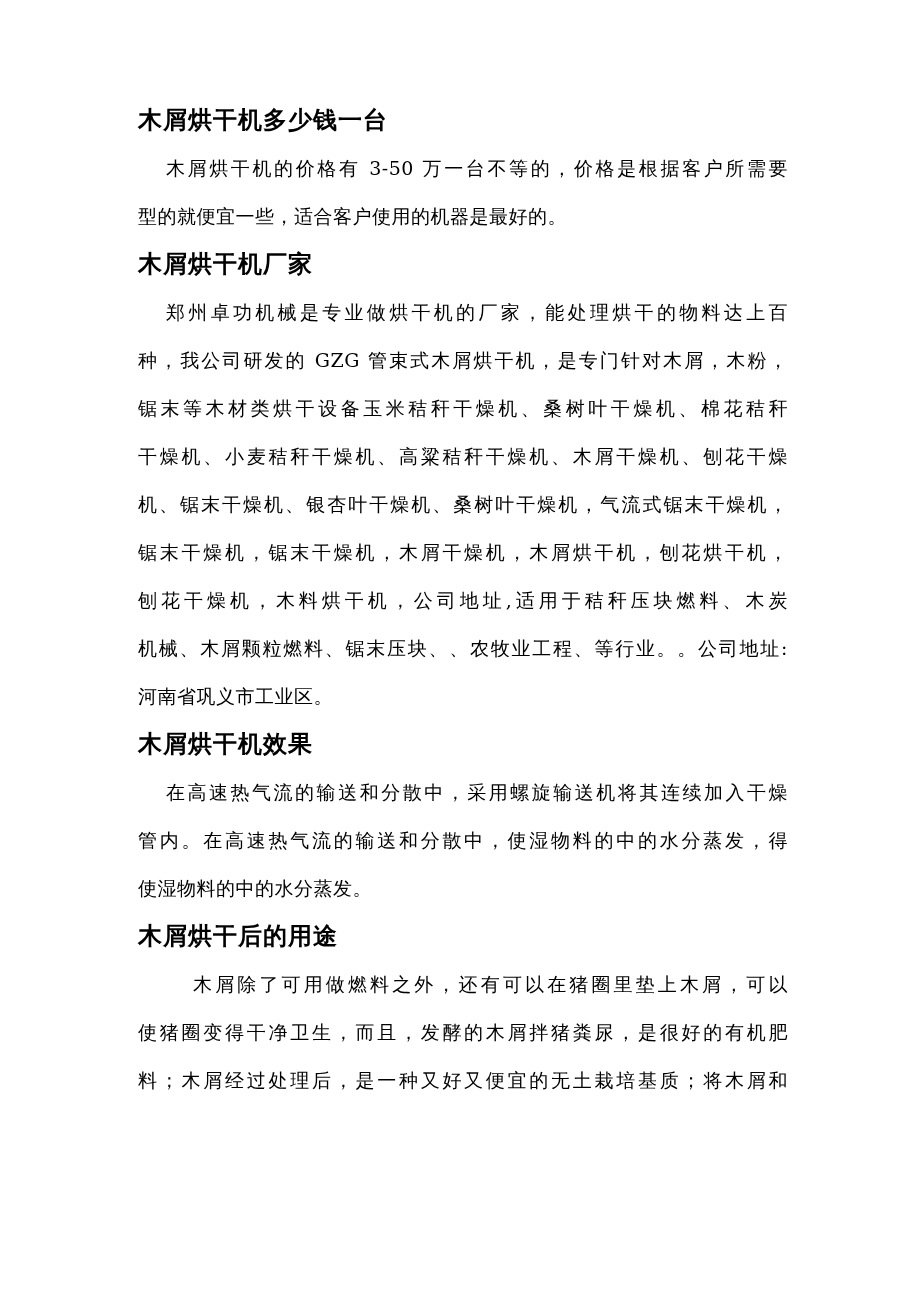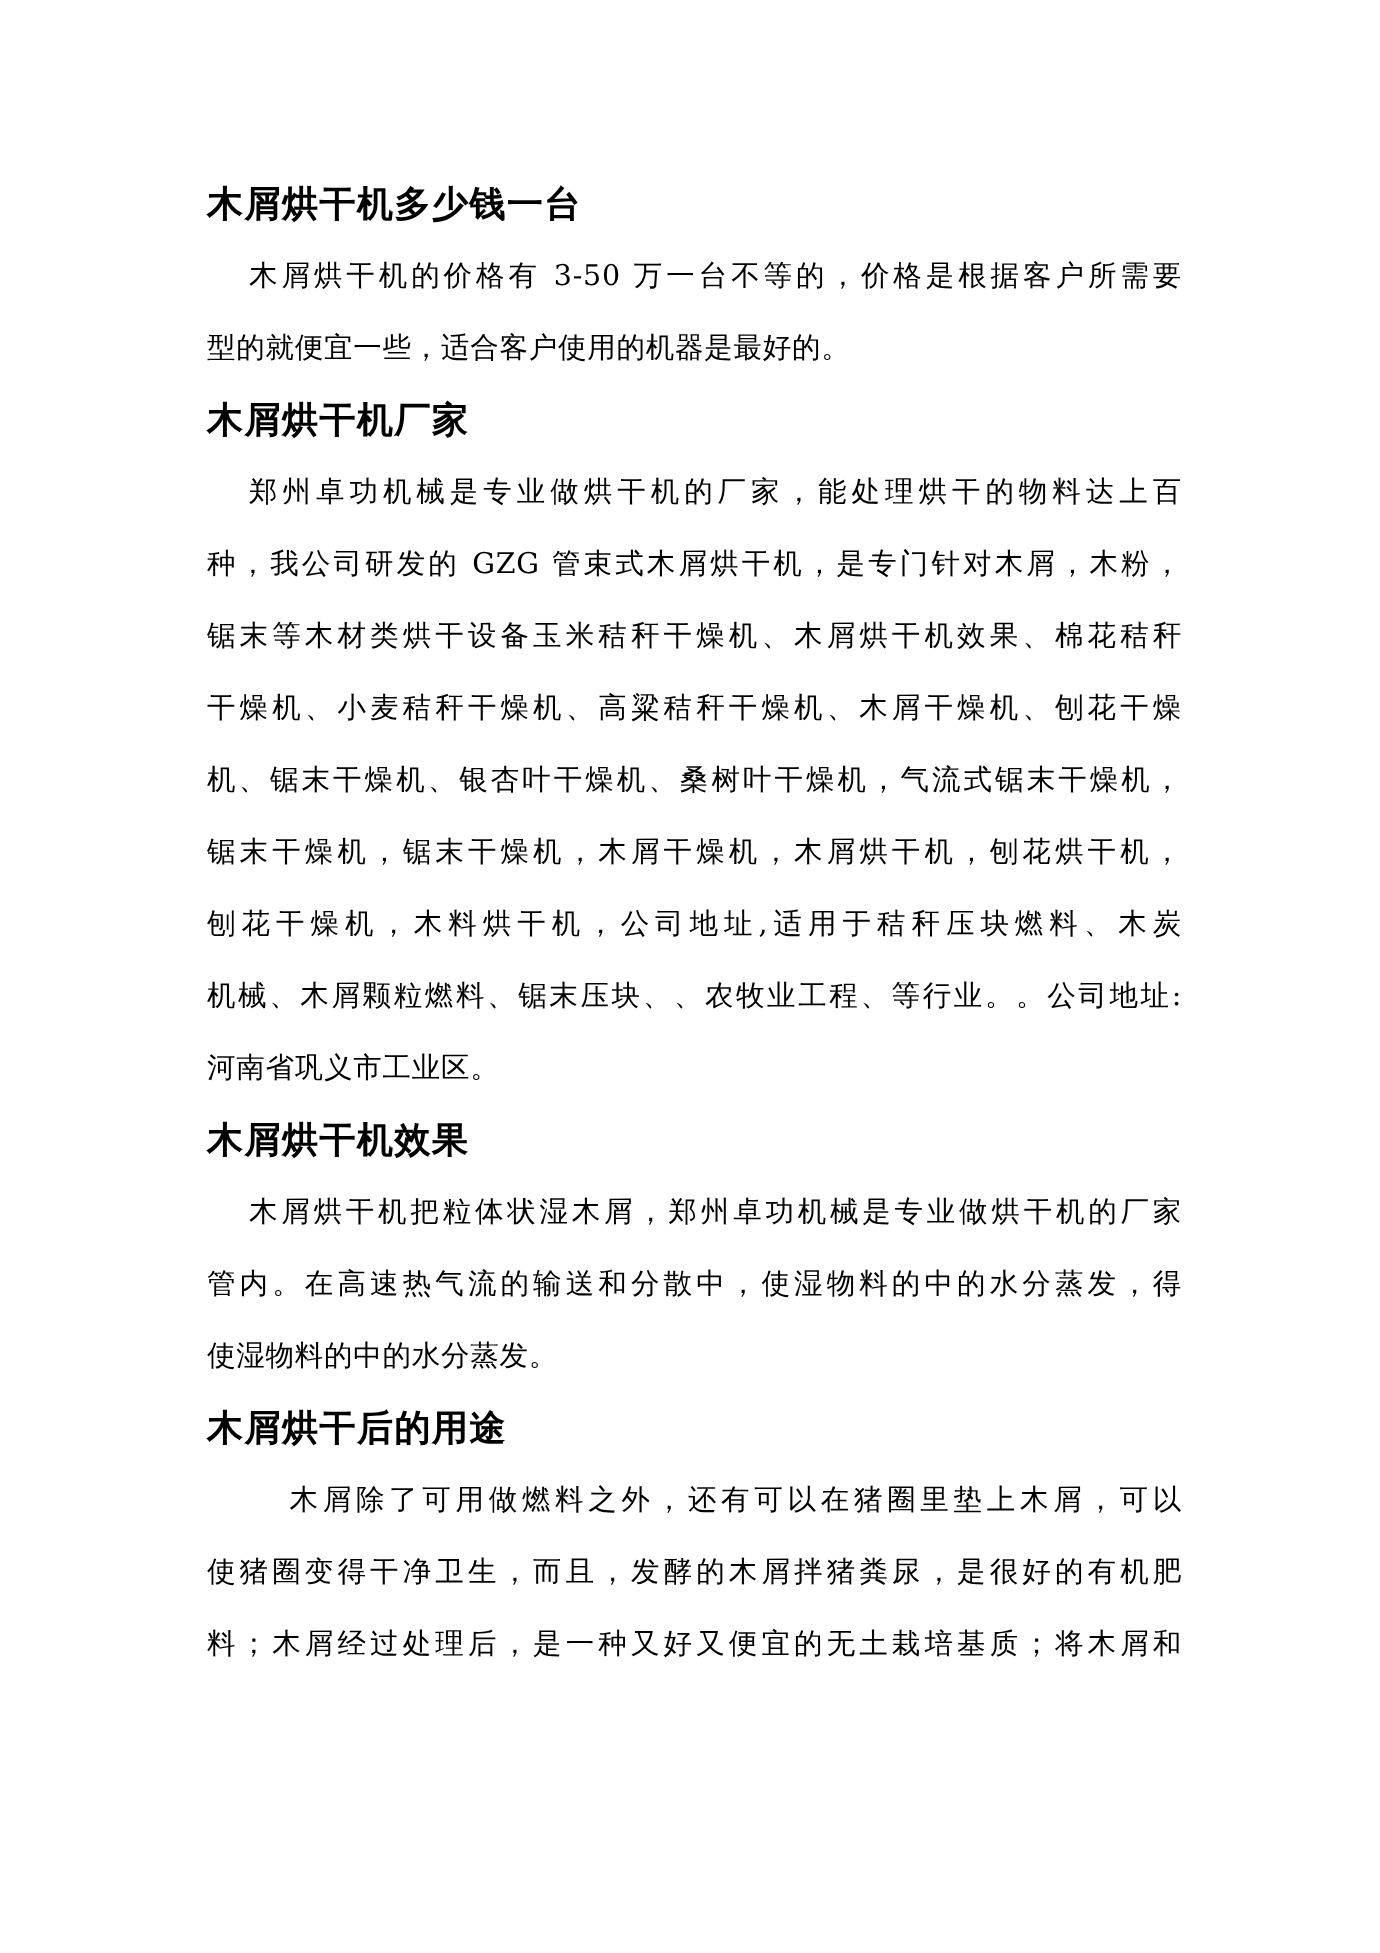--- a/index.html
+++ b/index.html
@@ -11,21 +11,21 @@
     position: relative;
     width: 920px;
     height: 1302px;
     background: #ffffff;
     color: #000000;
     overflow: hidden;
   }
   .doc-content {
     position: absolute;
     left: 138px;
-    top: 112px;
+    top: 96px;
     width: 650px;
   }
   .ln {
     height: 48px;
     line-height: 48px;
     font-size: 19px;
     letter-spacing: 0.5px;
     color: #000000;
     white-space: nowrap;
   }
@@ -55,32 +55,32 @@
     <div>
       <div class="ln heading">木屑烘干机多少钱一台</div>
       <div class="ln jl first">木屑烘干机的价格有 3-50 万一台不等的，价格是根据客户所需要</div>
       <div class="ln">型的就便宜一些，适合客户使用的机器是最好的。</div>
     </div>
 
     <div>
       <div class="ln heading">木屑烘干机厂家</div>
       <div class="ln jl first">郑州卓功机械是专业做烘干机的厂家，能处理烘干的物料达上百</div>
       <div class="ln jl">种，我公司研发的 GZG 管束式木屑烘干机，是专门针对木屑，木粉，</div>
-      <div class="ln jl">锯末等木材类烘干设备玉米秸秆干燥机、木屑烘干机效果、棉花秸秆</div>
+      <div class="ln jl">锯末等木材类烘干设备玉米秸秆干燥机、桑树叶干燥机、棉花秸秆</div>
       <div class="ln jl">干燥机、小麦秸秆干燥机、高粱秸秆干燥机、木屑干燥机、刨花干燥</div>
       <div class="ln jl">机、锯末干燥机、银杏叶干燥机、桑树叶干燥机，气流式锯末干燥机，</div>
       <div class="ln jl">锯末干燥机，锯末干燥机，木屑干燥机，木屑烘干机，刨花烘干机，</div>
       <div class="ln jl">刨花干燥机，木料烘干机，公司地址,适用于秸秆压块燃料、木炭</div>
       <div class="ln jl">机械、木屑颗粒燃料、锯末压块、、农牧业工程、等行业。。公司地址:</div>
       <div class="ln">河南省巩义市工业区。</div>
     </div>
 
     <div>
       <div class="ln heading">木屑烘干机效果</div>
-      <div class="ln jl first">木屑烘干机把粒体状湿木屑，郑州卓功机械是专业做烘干机的厂家</div>
+      <div class="ln jl first">在高速热气流的输送和分散中，采用螺旋输送机将其连续加入干燥</div>
       <div class="ln jl">管内。在高速热气流的输送和分散中，使湿物料的中的水分蒸发，得</div>
       <div class="ln">使湿物料的中的水分蒸发。</div>
     </div>
 
     <div>
       <div class="ln heading">木屑烘干后的用途</div>
       <div class="ln jl first4">木屑除了可用做燃料之外，还有可以在猪圈里垫上木屑，可以</div>
       <div class="ln jl">使猪圈变得干净卫生，而且，发酵的木屑拌猪粪尿，是很好的有机肥</div>
       <div class="ln jl">料；木屑经过处理后，是一种又好又便宜的无土栽培基质；将木屑和</div>
     </div>

